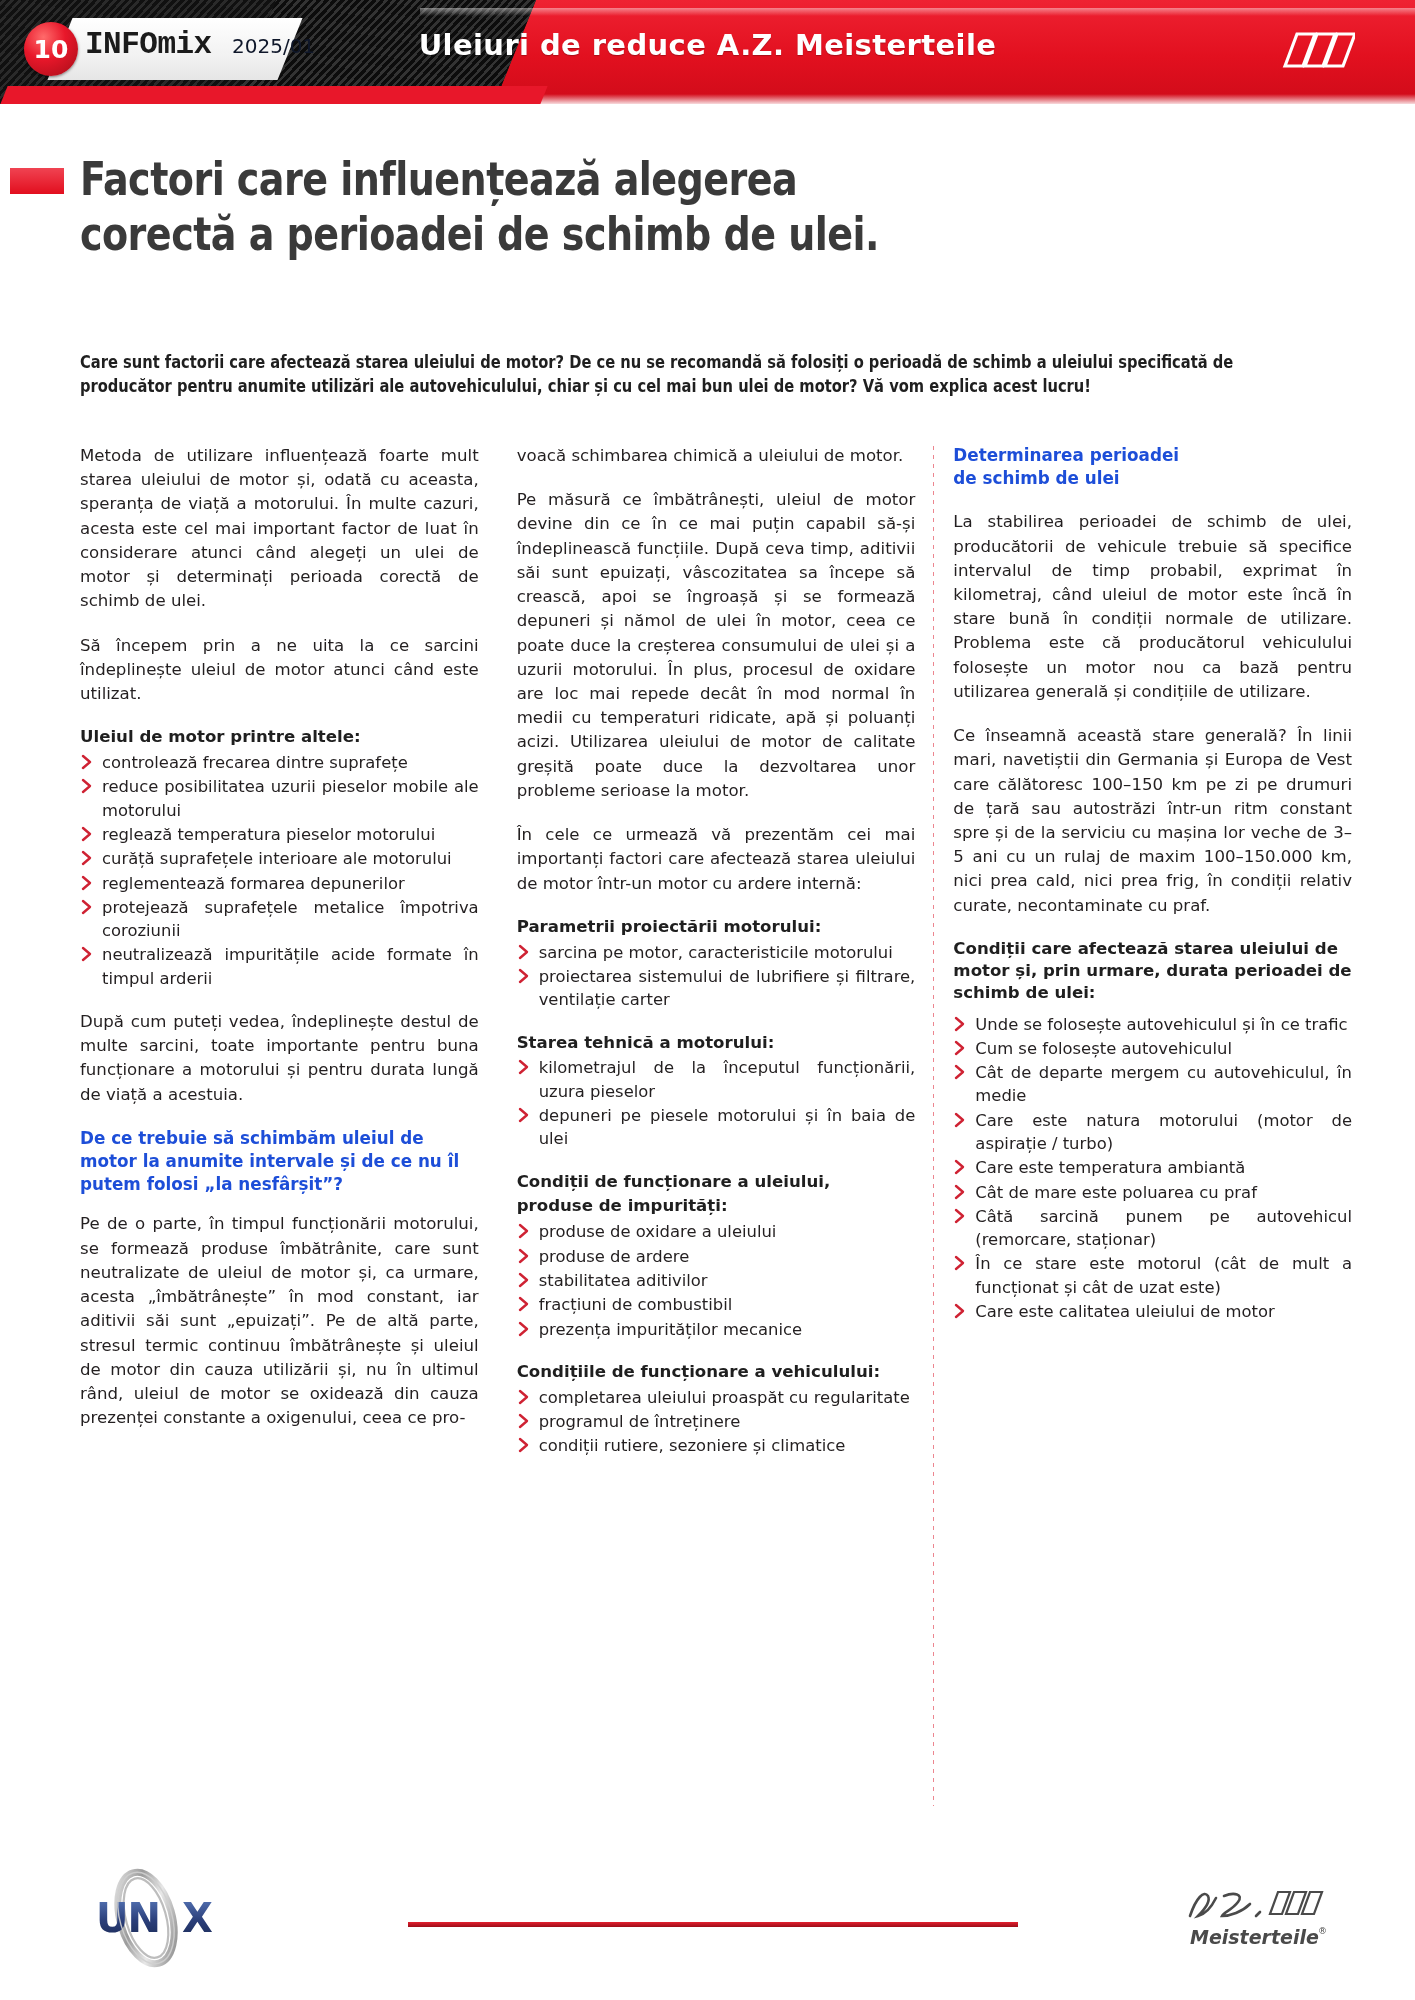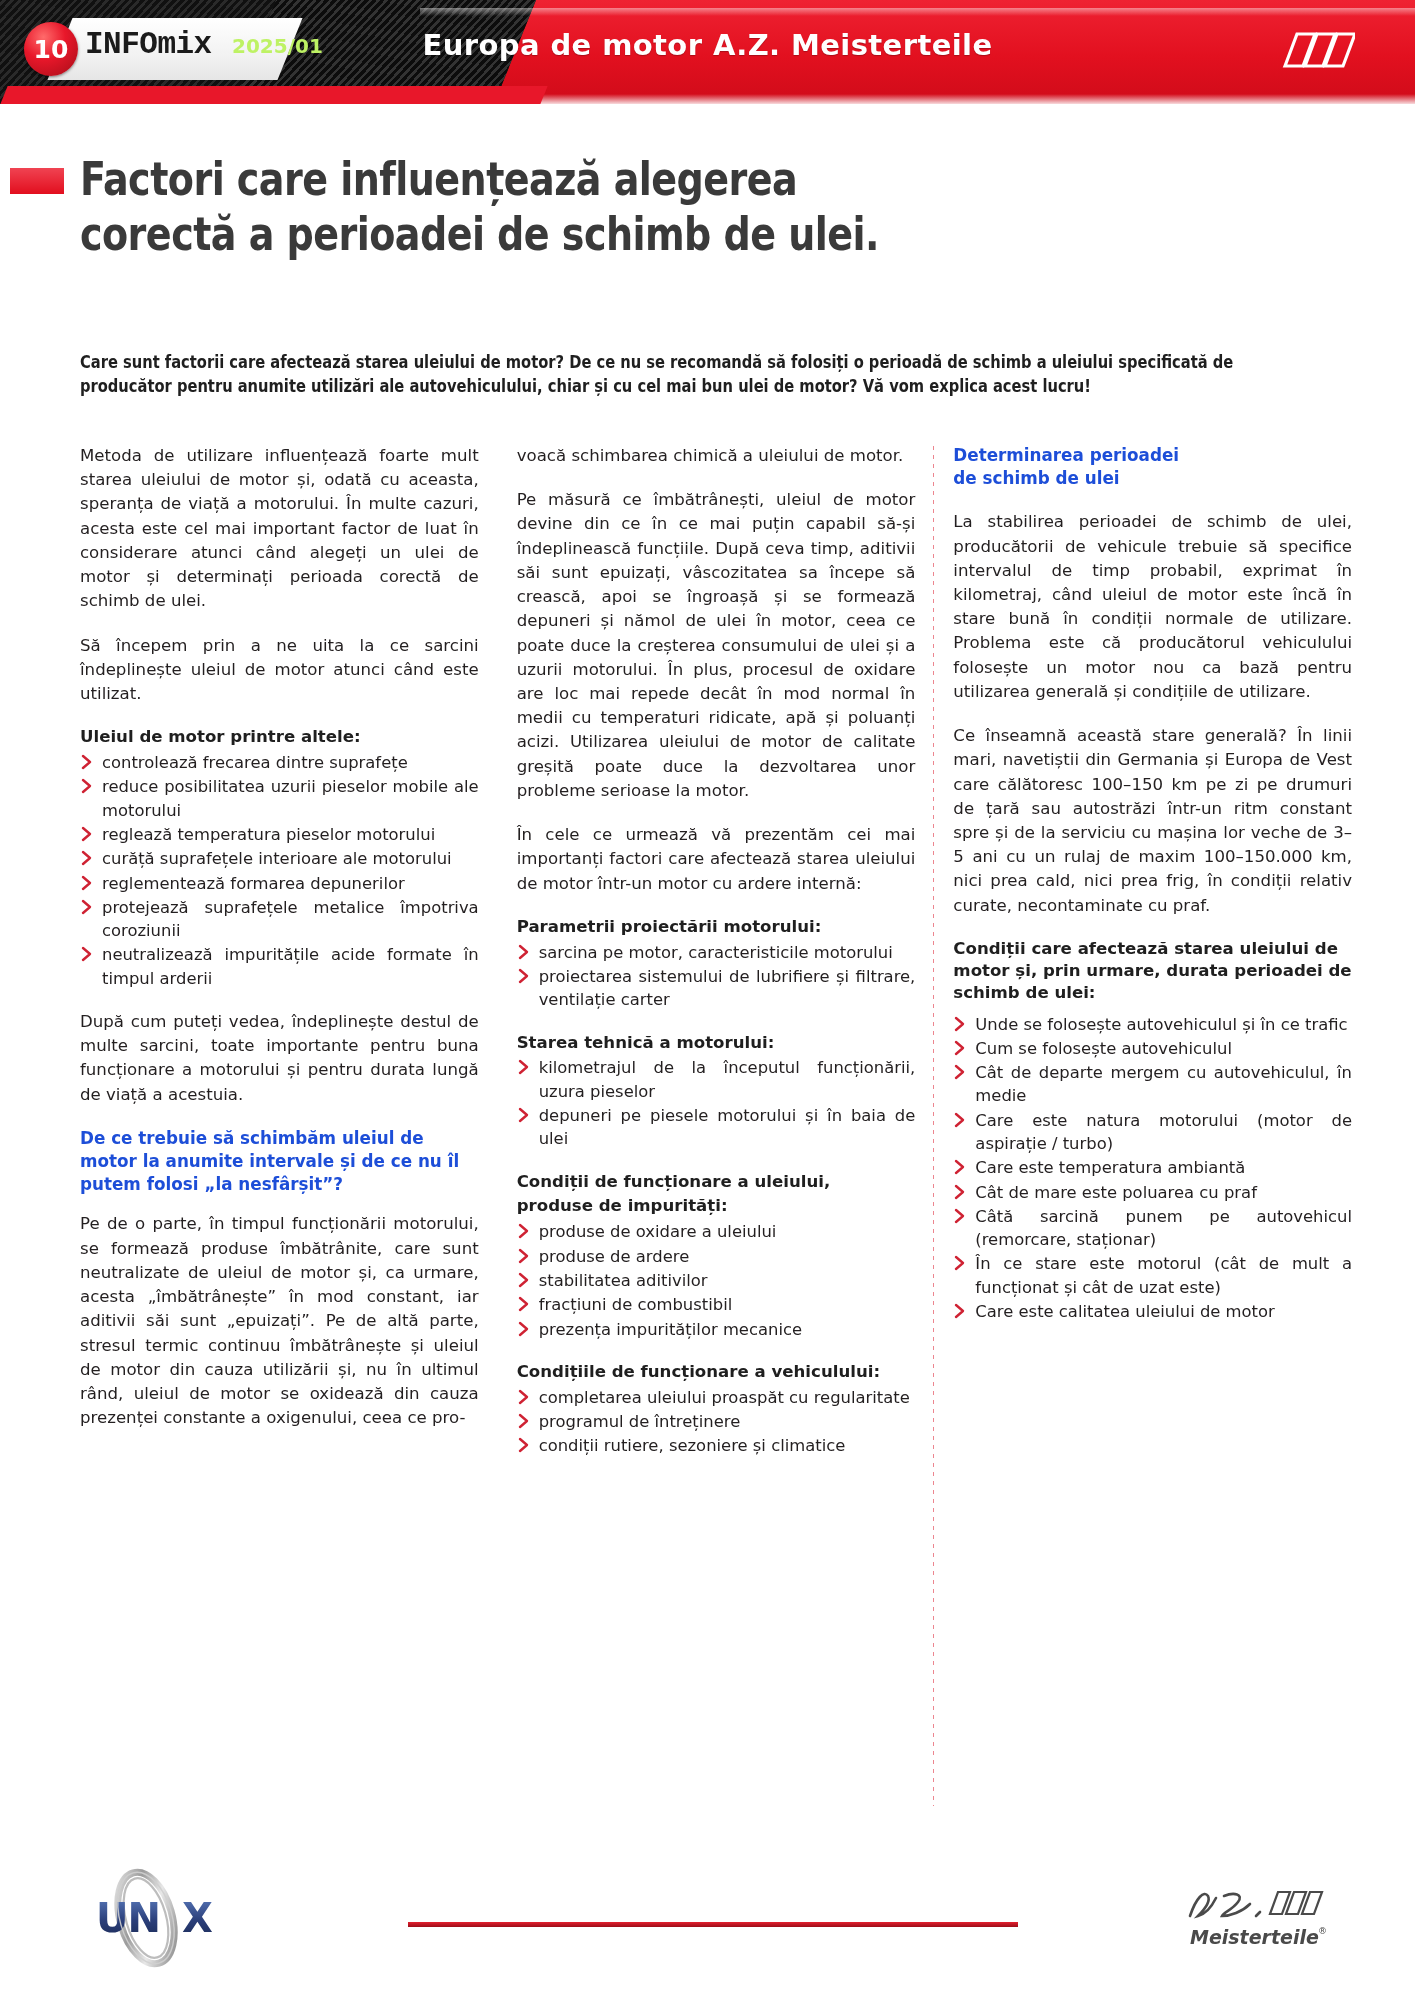--- a/index.html
+++ b/index.html
@@ -60,23 +60,23 @@
     font-weight: 700;
     font-size: 31px;
     letter-spacing: -0.5px;
     color: #1b1b1b;
     z-index: 6;
   }
   .issue-num {
     position: absolute;
     left: 232px; top: 34px;
     font-family: "DejaVu Sans", sans-serif;
-    font-weight: 700;
+    font-weight: 400;
     font-size: 20px;
-    color: #bef264;
+    color: #0f172a;
     letter-spacing: 0px;
     z-index: 6;
   }
   .page-badge {
     position: absolute;
     left: 24px; top: 22px;
     width: 54px; height: 54px;
     border-radius: 50%;
     background: radial-gradient(circle at 36% 28%, #ff6b6b 0%, #e8172a 42%, #a50d18 100%);
     box-shadow: 0 1px 3px rgba(0,0,0,.5);
@@ -268,21 +268,21 @@
   <div class="info-plate"></div>
   <div class="header-red-tail"></div>
 
   <div class="page-badge">
     <span>10</span>
   </div>
 
   <div class="info-plate-label">INFOmix</div>
   <div class="issue-num">2025/01</div>
 
-  <div class="header-title">Europa de motor A.Z. Meisterteile</div>
+  <div class="header-title">Uleiuri de reduce A.Z. Meisterteile</div>
 
   <div class="az-slashes">
     <svg viewBox="0 0 84 44" width="84" height="44" aria-hidden="true">
       <g fill="none" stroke="#ffffff" stroke-width="3.2">
         <path d="M14 38 L26 6 L44 6 L32 38 Z"></path>
         <path d="M34 38 L46 6 L64 6 L52 38 Z"></path>
         <path d="M54 38 L66 6 L84 6 L72 38 Z"></path>
       </g>
     </svg>
   </div>

